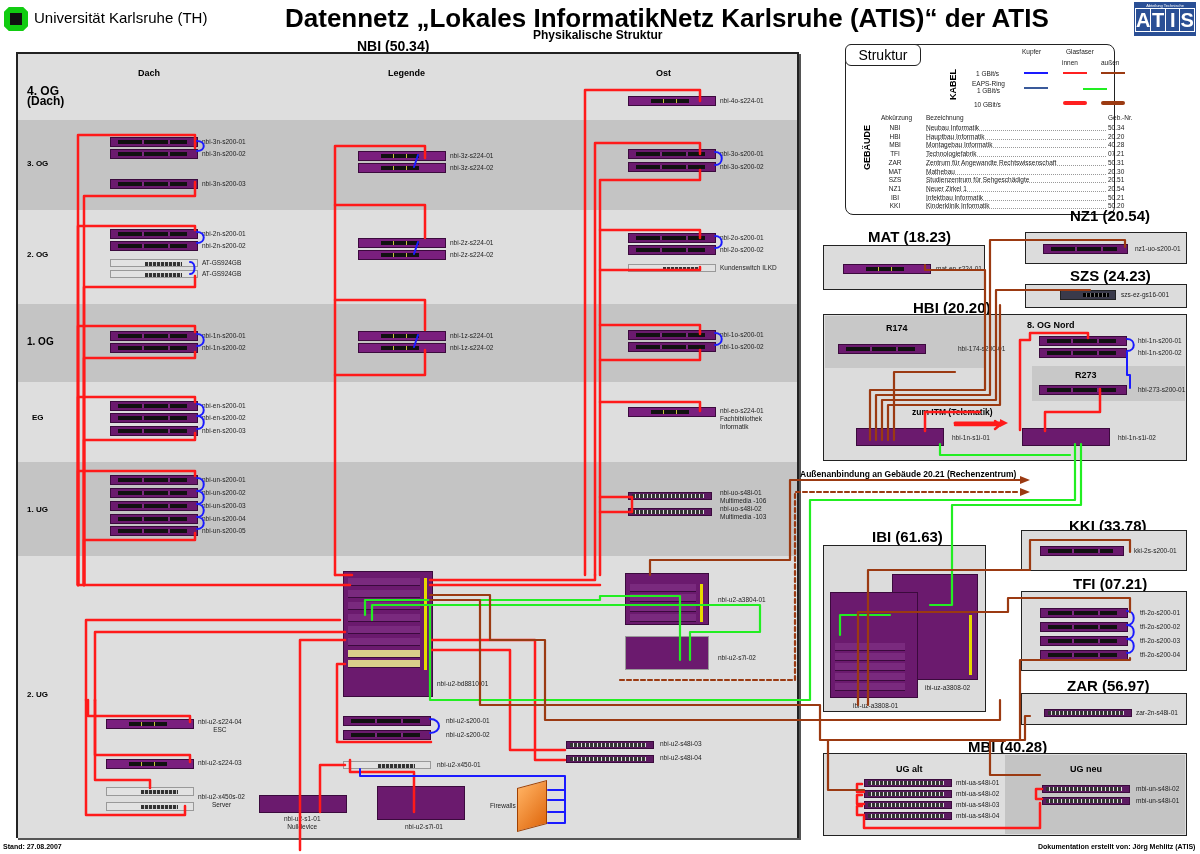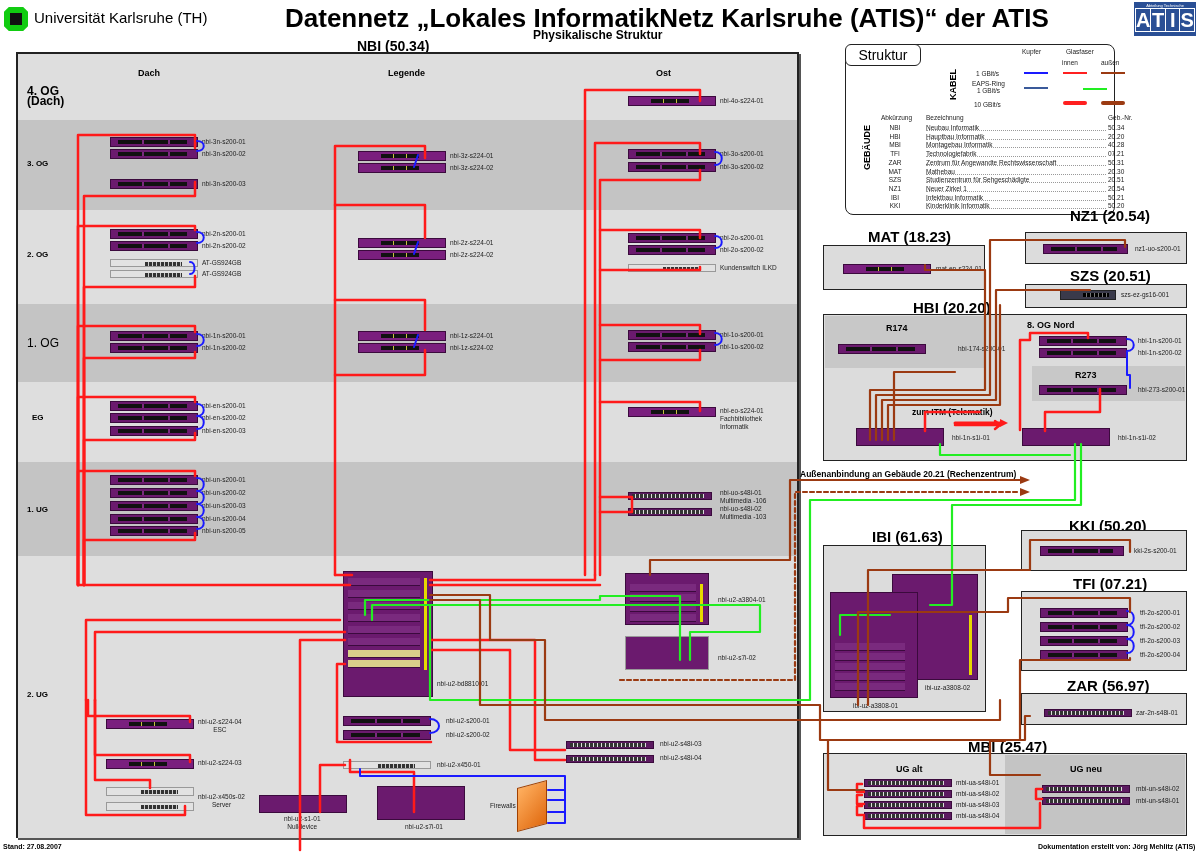--- a/index.html
+++ b/index.html
@@ -77,21 +77,21 @@
   <div class="floor light" style="top:502px;height:282px"></div>
 </div>
 <div class="abs col-head" style="left:138px;top:68px">Dach</div>
 <div class="abs col-head" style="left:388px;top:68px">Legende</div>
 <div class="abs col-head" style="left:656px;top:68px">Ost</div>
 
 <div class="abs floor-label" style="left:27px;top:86px;white-space:pre;line-height:10px;font-size:12px;font-weight:bold">4. OG
 (Dach)</div>
 <div class="abs floor-label" style="left:27px;top:159px;font-size:8px;font-weight:bold">3. OG</div>
 <div class="abs floor-label" style="left:27px;top:250px;font-size:8px;font-weight:bold">2. OG</div>
-<div class="abs floor-label" style="left:27px;top:336px;font-size:12px;font-weight:normal">1. OG</div>
+<div class="abs floor-label" style="left:27px;top:336px;font-size:10px;font-weight:bold">1. OG</div>
 <div class="abs floor-label" style="left:32px;top:413px;font-size:8px;font-weight:bold">EG</div>
 <div class="abs floor-label" style="left:27px;top:505px;font-size:8px;font-weight:bold">1. UG</div>
 <div class="abs floor-label" style="left:27px;top:690px;font-size:8px;font-weight:bold">2. UG</div>
 
 <div class="sw" style="left:110px;top:137px;width:88px"></div>
 <div class="dev-label" style="left:202px;top:138px">nbi-3n-s200-01</div>
 <div class="sw" style="left:110px;top:149px;width:88px"></div>
 <div class="dev-label" style="left:202px;top:150px">nbi-3n-s200-02</div>
 <div class="sw" style="left:110px;top:179px;width:88px"></div>
 <div class="dev-label" style="left:202px;top:180px">nbi-3n-s200-03</div>
@@ -292,21 +292,21 @@
 <div class="box-title" style="left:868px;top:228px">MAT (18.23)</div>
 <div class="box" style="left:823px;top:245px;width:162px;height:45px"></div>
 <div class="sw s224" style="left:843px;top:264px;width:88px"></div>
 <div class="dev-label" style="left:936px;top:265px">mat-en-s224-01</div>
 
 <div class="box-title" style="left:1070px;top:207px">NZ1 (20.54)</div>
 <div class="box" style="left:1025px;top:232px;width:162px;height:32px"></div>
 <div class="sw" style="left:1043px;top:244px;width:85px"></div>
 <div class="dev-label" style="left:1135px;top:245px">nz1-uo-s200-01</div>
 
-<div class="box-title" style="left:1070px;top:267px">SZS (20.51)</div>
+<div class="box-title" style="left:1070px;top:267px">SZS (24.23)</div>
 <div class="box" style="left:1025px;top:284px;width:162px;height:24px"></div>
 <div class="sw dark" style="left:1060px;top:290px;width:56px"></div>
 <div class="dev-label" style="left:1121px;top:291px">szs-ez-gs16-001</div>
 
 <div class="box-title" style="left:913px;top:299px">HBI (20.20)</div>
 <div class="box" style="left:823px;top:314px;width:364px;height:147px"></div>
 <div class="room" style="left:825px;top:316px;width:160px;height:52px"></div>
 <div class="room-label" style="left:886px;top:323px">R174</div>
 <div class="room-label" style="left:1027px;top:320px">8. OG Nord</div>
 <div class="room" style="left:1032px;top:366px;width:153px;height:35px"></div>
@@ -320,21 +320,21 @@
 <div class="sw" style="left:1039px;top:385px;width:88px"></div>
 <div class="dev-label" style="left:1138px;top:386px">hbi-273-s200-01</div>
 <div class="chassis" style="left:856px;top:428px;width:88px;height:18px"></div>
 <div class="dev-label" style="left:952px;top:434px">hbi-1n-s1i-01</div>
 <div class="chassis" style="left:1022px;top:428px;width:88px;height:18px"></div>
 <div class="dev-label" style="left:1118px;top:434px">hbi-1n-s1i-02</div>
 <div class="annot abs" style="left:912px;top:407px">zum ITM (Telematik)</div>
 
 <div class="annot abs" style="left:800px;top:469px">Außenanbindung an Gebäude 20.21 (Rechenzentrum)</div>
 
-<div class="box-title" style="left:1069px;top:517px">KKI (50.20)</div>
+<div class="box-title" style="left:1069px;top:517px">KKI (33.78)</div>
 <div class="box" style="left:1021px;top:530px;width:166px;height:41px"></div>
 <div class="sw" style="left:1040px;top:546px;width:84px"></div>
 <div class="dev-label" style="left:1134px;top:547px">kki-2s-s200-01</div>
 
 <div class="box-title" style="left:872px;top:528px">IBI (61.63)</div>
 <div class="box" style="left:823px;top:545px;width:163px;height:167px"></div>
 <div class="chassis" style="left:892px;top:574px;width:86px;height:106px">
   <div class="rail" style="top:40px;height:60px"></div>
 </div>
 <div class="dev-label" style="left:925px;top:684px">ibi-uz-a3808-02</div>
@@ -356,21 +356,21 @@
 <div class="sw" style="left:1040px;top:636px;width:88px"></div>
 <div class="dev-label" style="left:1140px;top:637px">tfi-2o-s200-03</div>
 <div class="sw" style="left:1040px;top:650px;width:88px"></div>
 <div class="dev-label" style="left:1140px;top:651px">tfi-2o-s200-04</div>
 
 <div class="box-title" style="left:1067px;top:677px">ZAR (56.97)</div>
 <div class="box" style="left:1021px;top:693px;width:166px;height:32px"></div>
 <div class="sw s48" style="left:1044px;top:709px;width:88px"></div>
 <div class="dev-label" style="left:1136px;top:709px">zar-2n-s48i-01</div>
 
-<div class="box-title" style="left:968px;top:738px">MBI (25.47)</div>
+<div class="box-title" style="left:968px;top:738px">MBI (40.28)</div>
 <div class="box" style="left:823px;top:753px;width:364px;height:83px;background:#dedede"></div>
 <div class="room" style="left:1005px;top:755px;width:180px;height:79px;background:#c4c4c4"></div>
 <div class="room-label" style="left:896px;top:764px">UG alt</div>
 <div class="room-label" style="left:1070px;top:764px">UG neu</div>
 <div class="sw s48" style="left:864px;top:779px;width:88px"></div>
 <div class="dev-label" style="left:956px;top:779px">mbi-ua-s48i-01</div>
 <div class="sw s48" style="left:864px;top:790px;width:88px"></div>
 <div class="dev-label" style="left:956px;top:790px">mbi-ua-s48i-02</div>
 <div class="sw s48" style="left:864px;top:801px;width:88px"></div>
 <div class="dev-label" style="left:956px;top:801px">mbi-ua-s48i-03</div>

